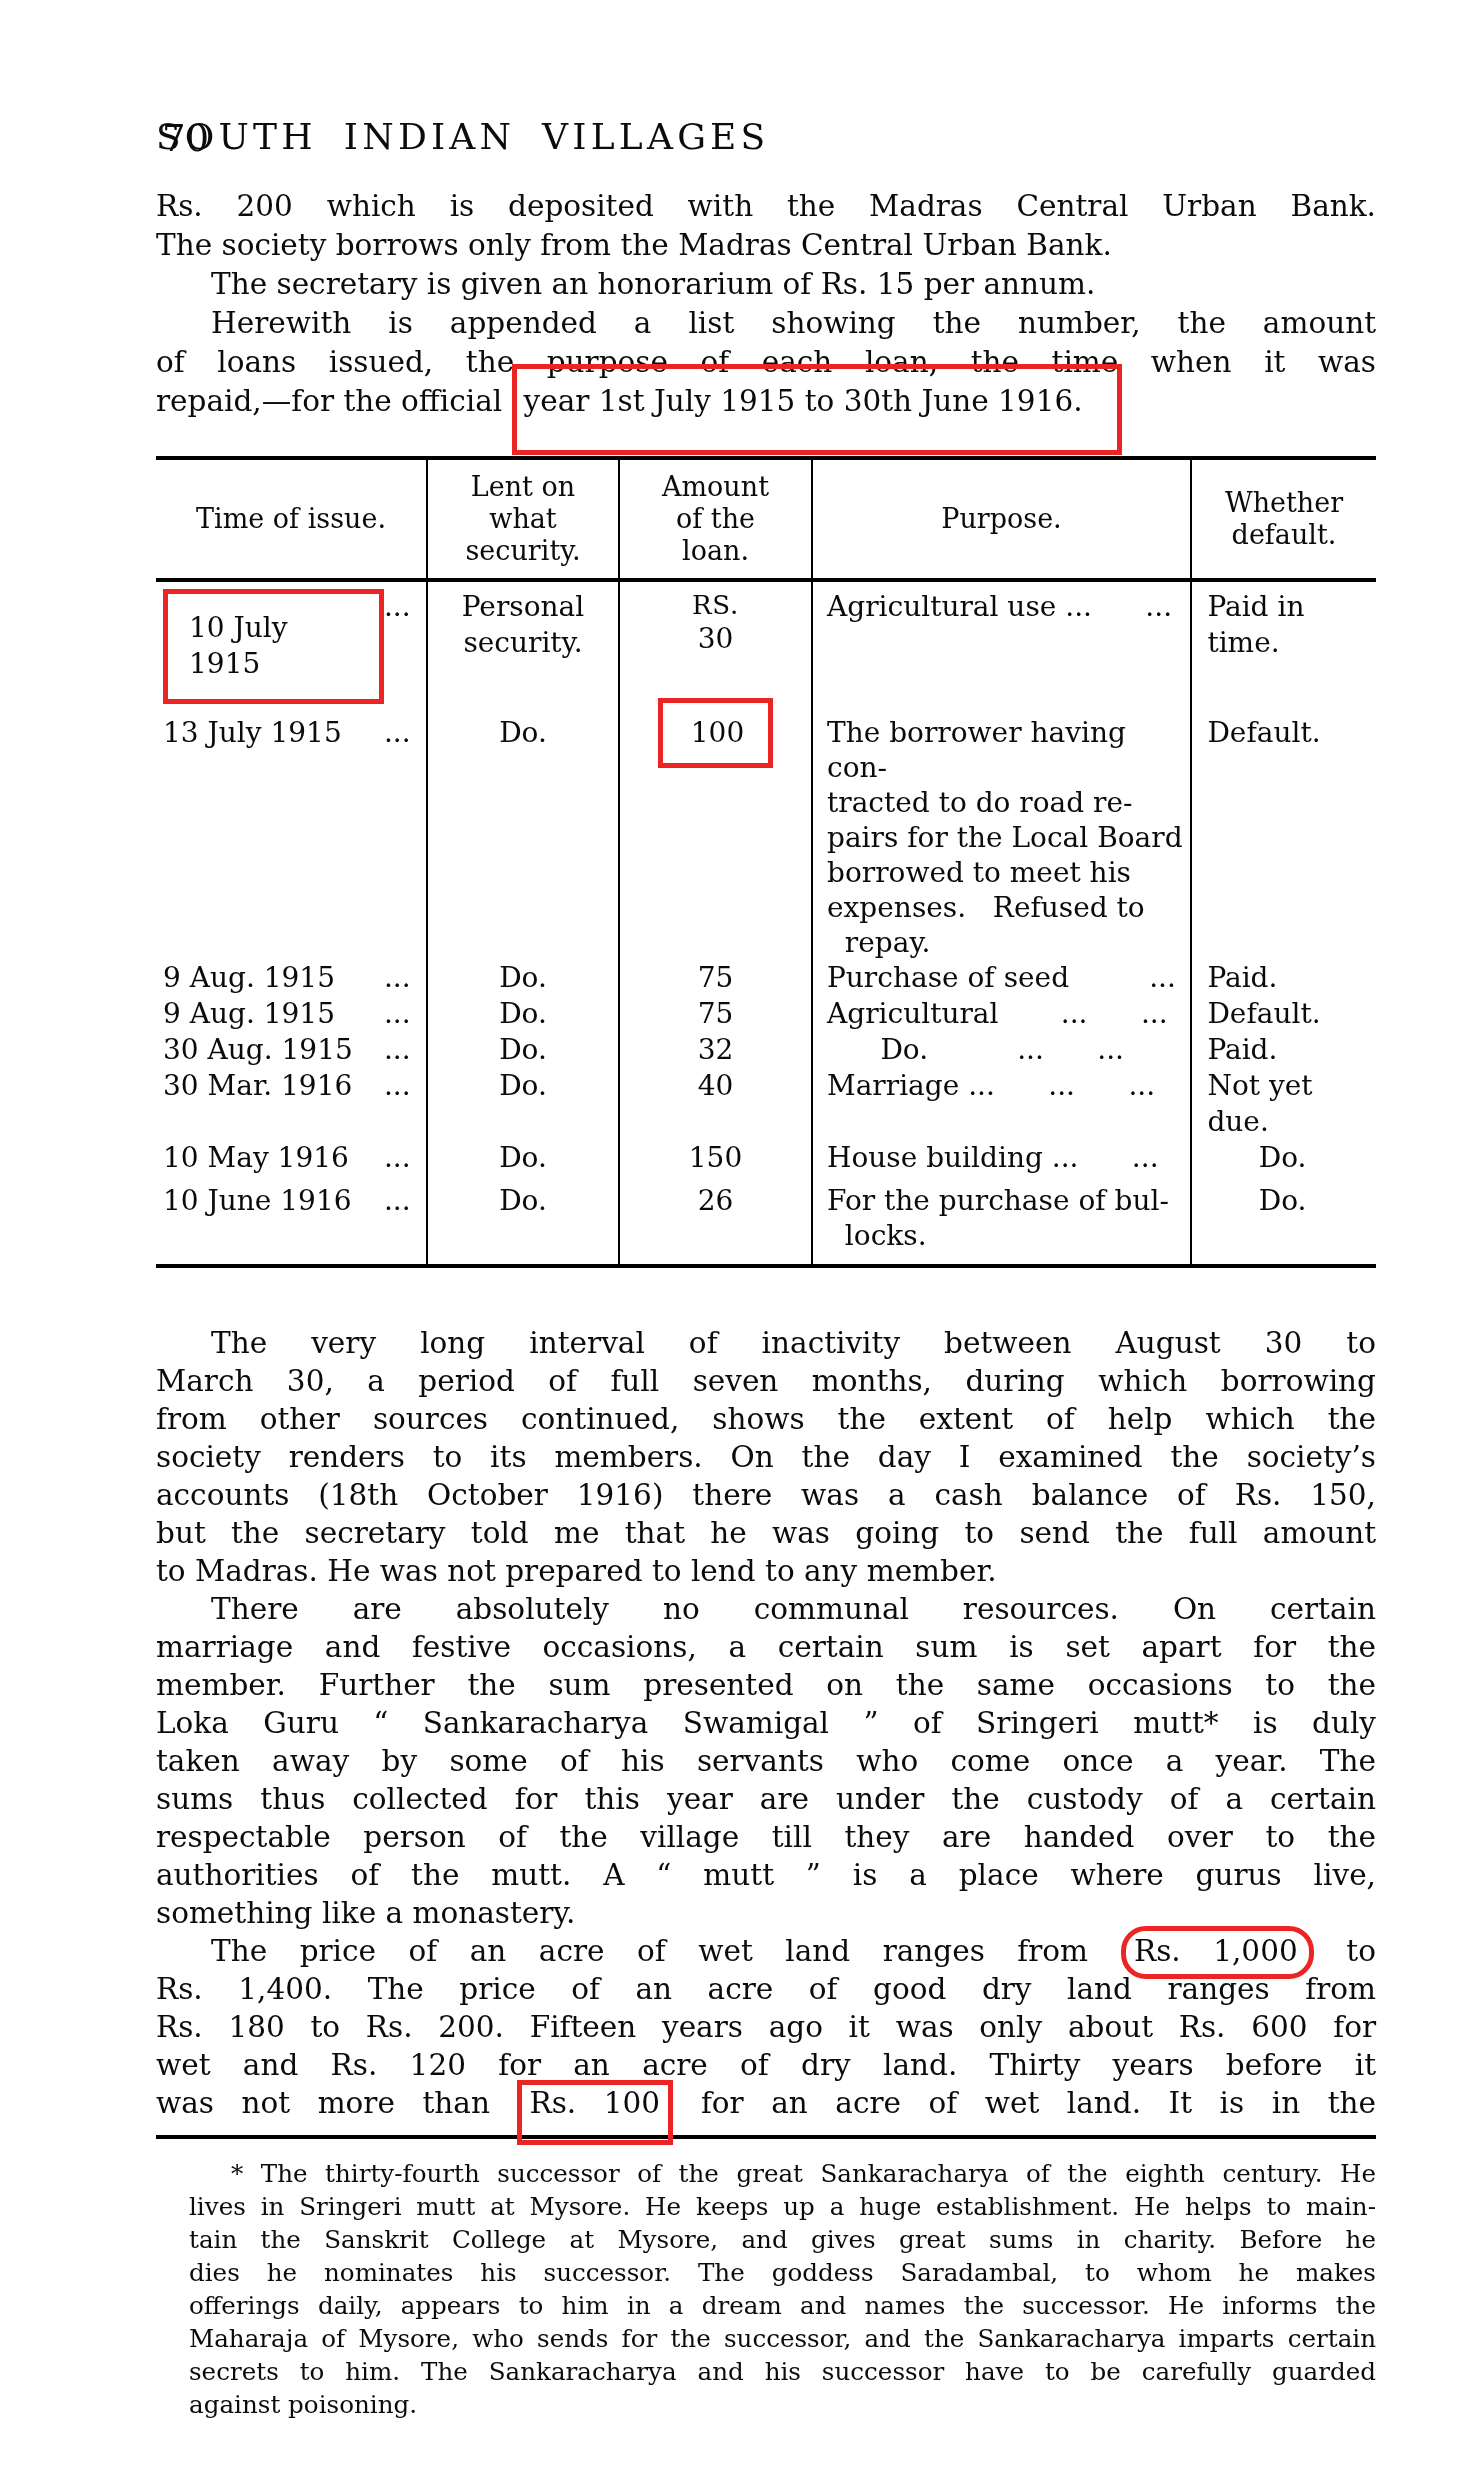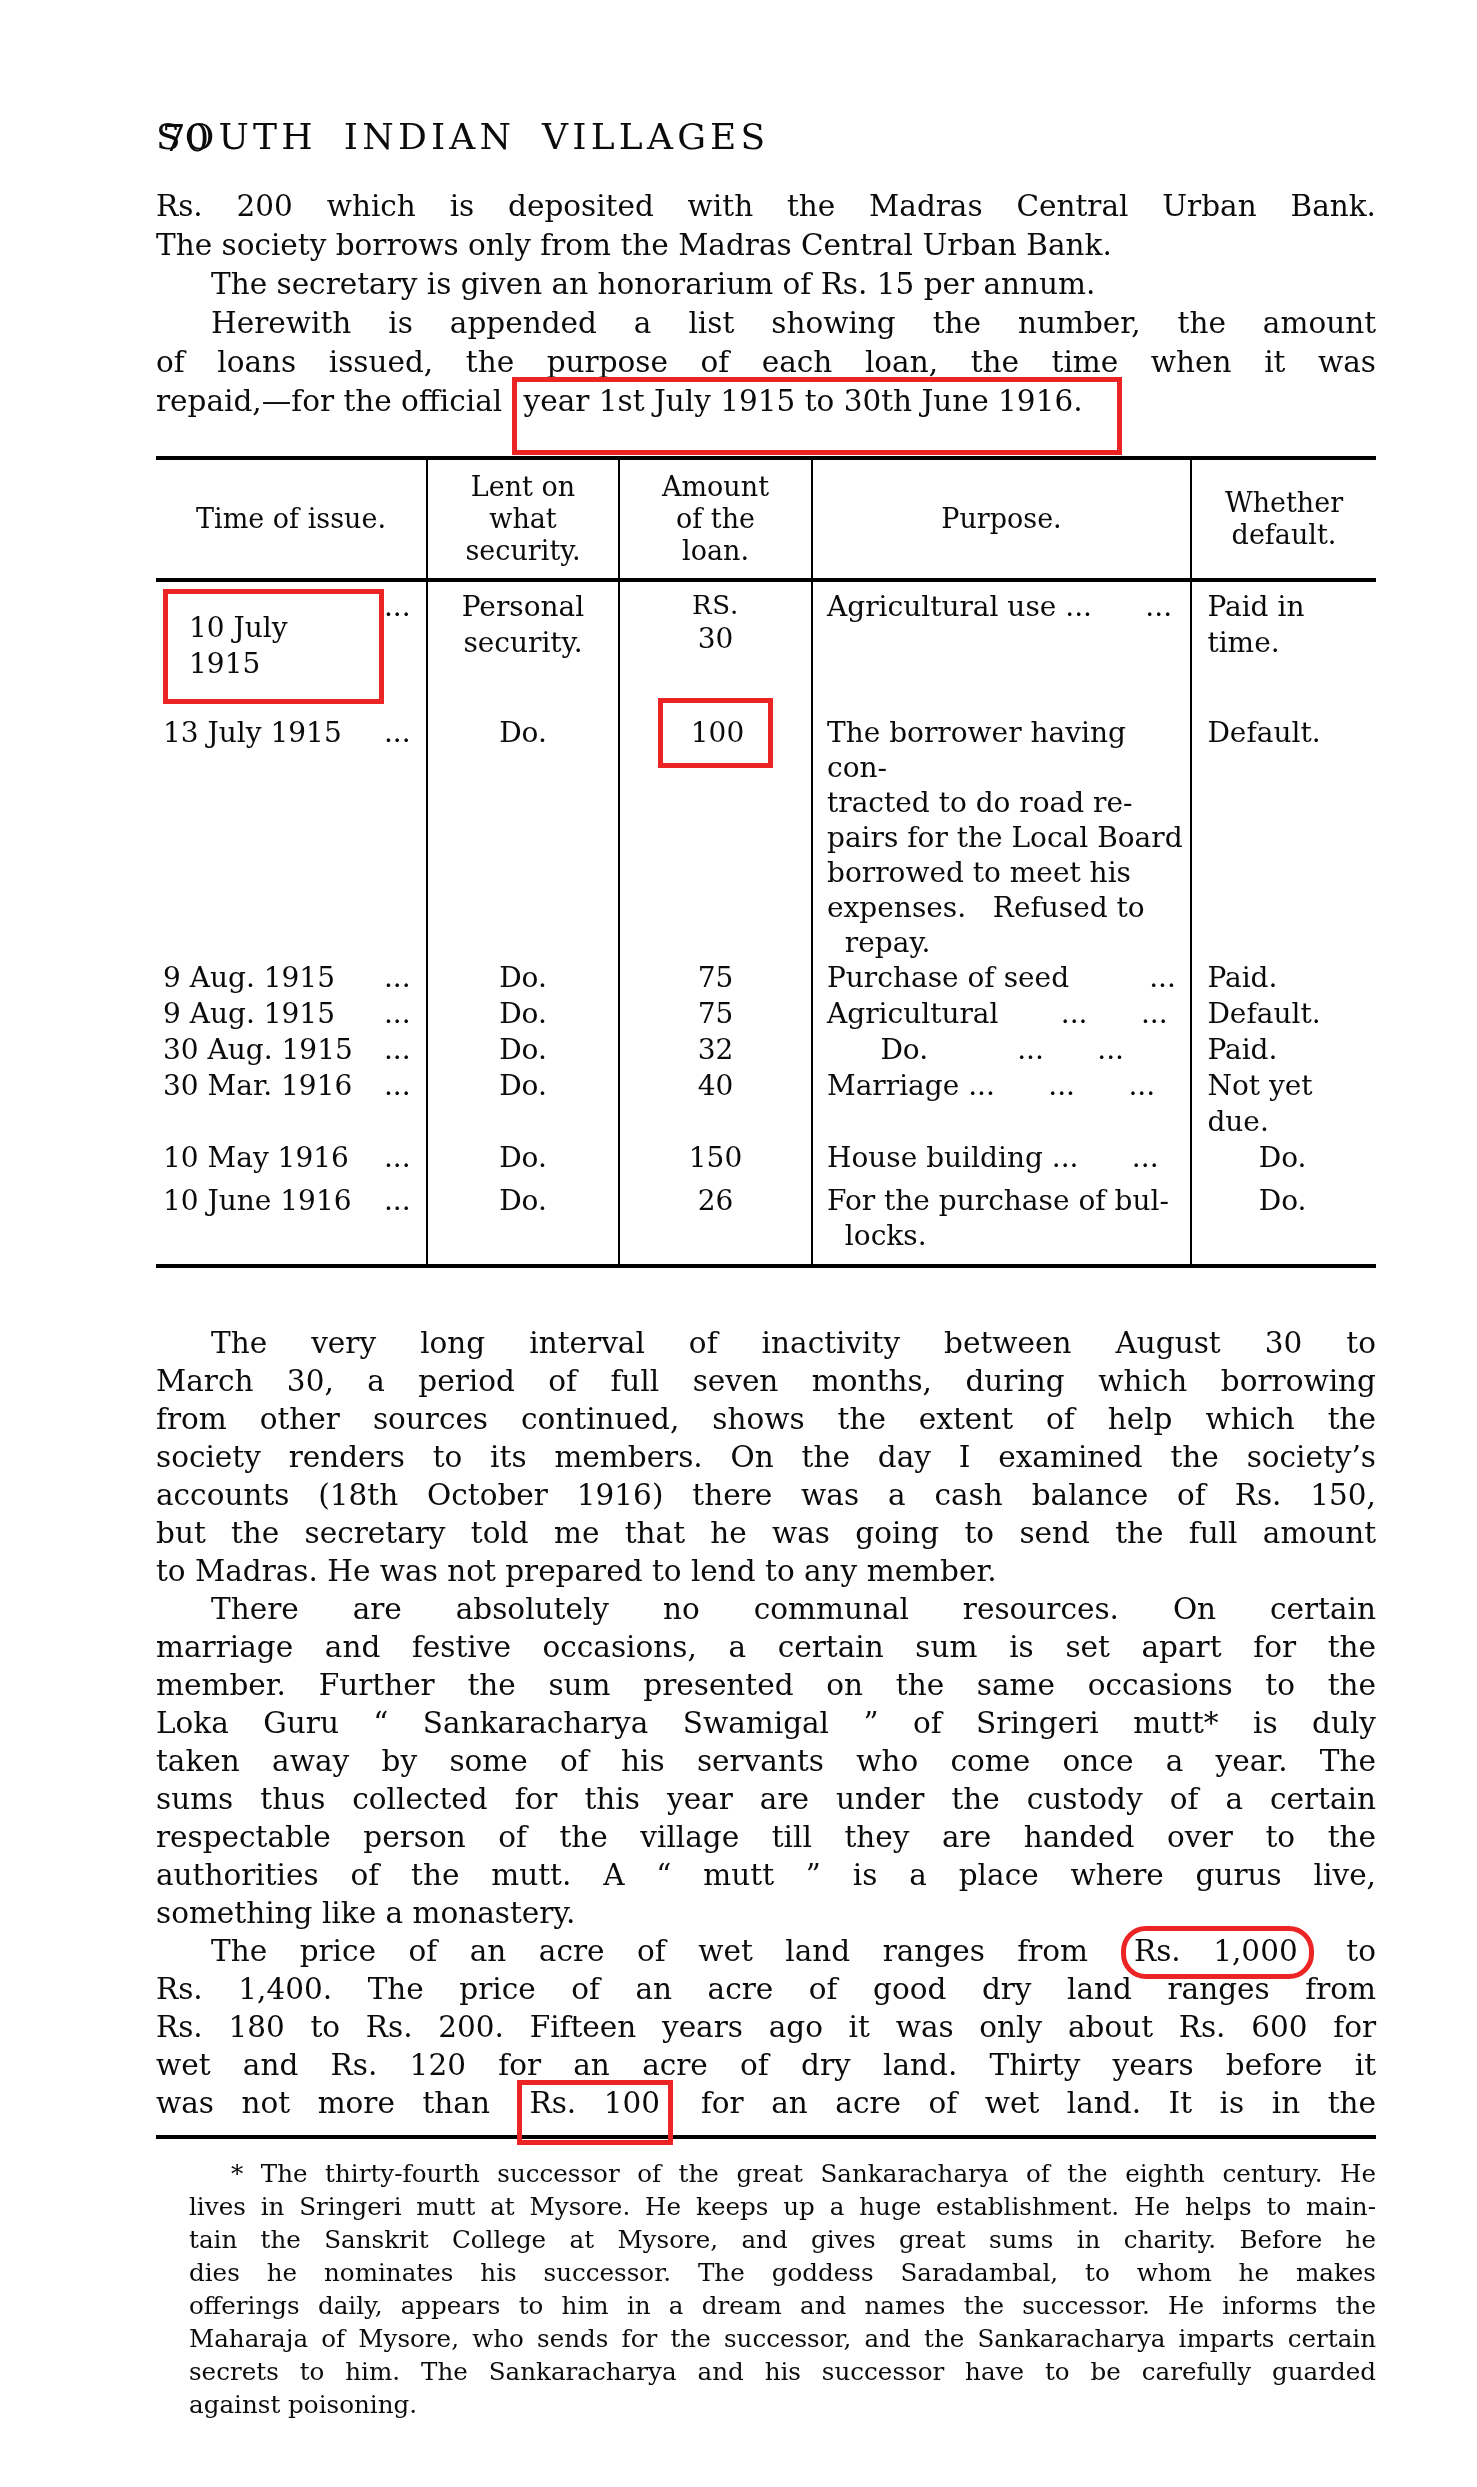--- a/index.html
+++ b/index.html
@@ -25,21 +25,21 @@
     text-align:justify;text-align-last:justify;
     white-space:normal;
   }
   .endl{text-align-last:left;}
   .ind{text-indent:55px;}
 
   .intro{margin-top:35px;}
 
   
   .rbox{border:5.6px solid #ed2424;}
-  .b1{padding:2px 34px 32px 7px;margin-top:8px;}
+  .b1{padding:15px 34px 32px 7px;margin-top:8px;}
   .b2{padding:15.4px 19.7px 17px 21px;}
   .b3{padding:12.6px 24px 14px 28px;}
   .b4{padding:2.8px 11.2px 5.6px 8.4px;}
   .b5{padding:1.4px 8.4px 19.7px 7px;}
 
   
   .loan-table{
     margin-top:35px;
     width:1220px;
     display:grid;

